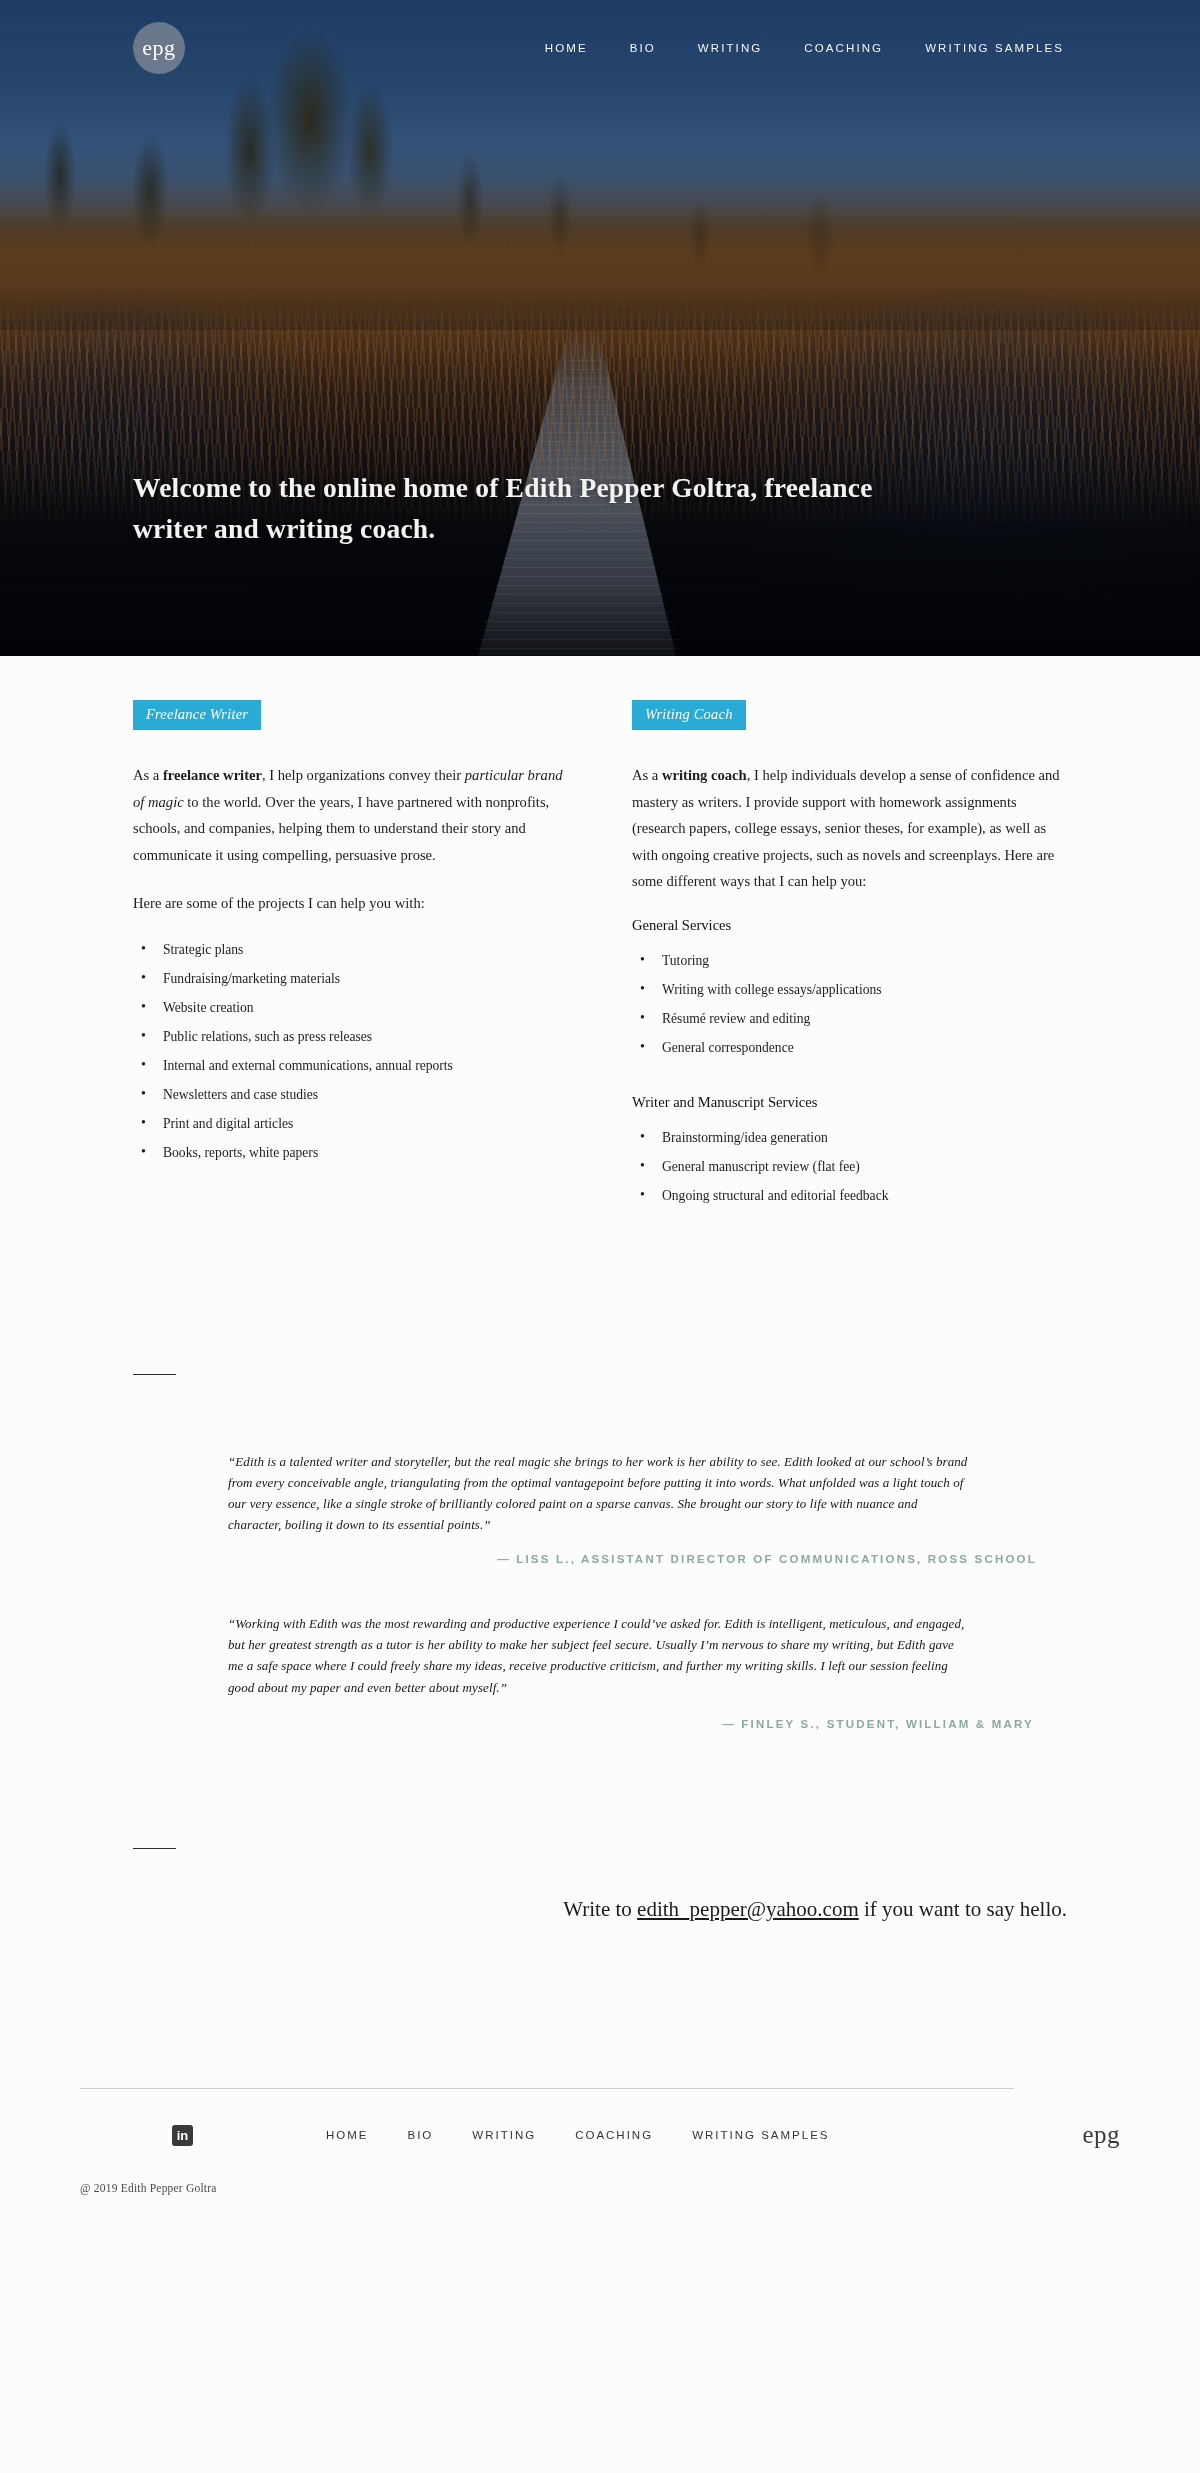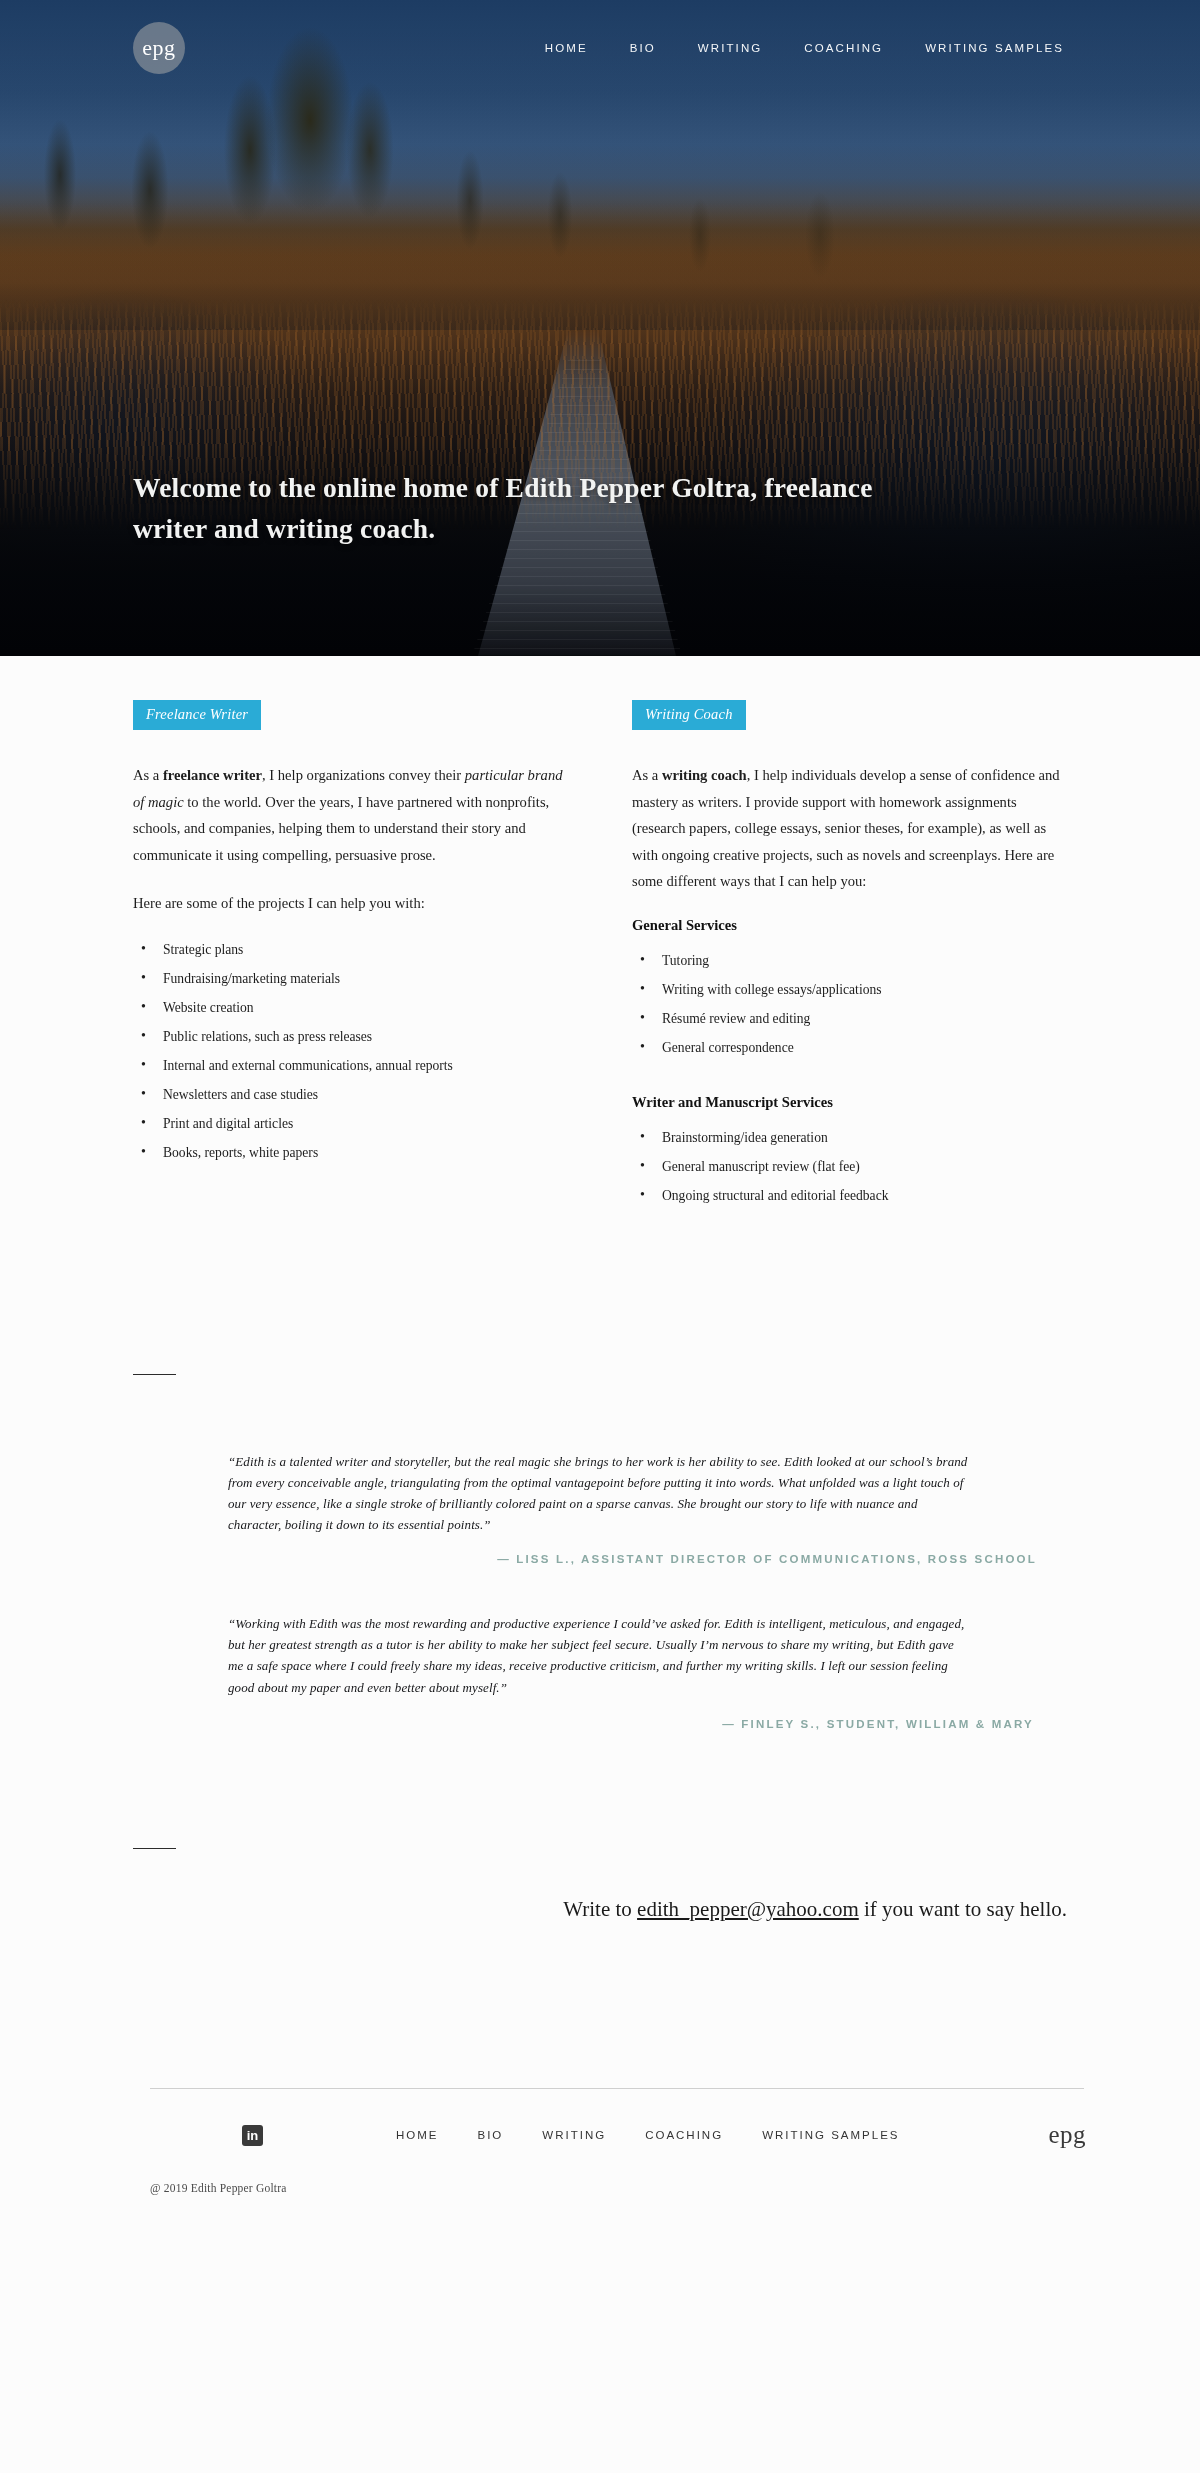--- a/index.html
+++ b/index.html
@@ -178,21 +178,21 @@
     font-size: 14.6px;
     line-height: 1.82;
     color: #1d1d1d;
     margin-bottom: 22px;
   }
   .col p em { font-style: italic; }
   .col p strong { font-weight: bold; }
 
   .col h4 {
     font-size: 14.6px;
-    font-weight: bold;
+    font-weight: normal;
     margin: 28px 0 16px 0;
     color: #111;
   }
   .col .first-h4 { margin-top: 20px; }
 
   .col ul {
     list-style: none;
     margin: 0 0 0 4px;
   }
   .col ul li {
@@ -258,22 +258,21 @@
   }
   .contact a {
     color: #1b1b1b;
     text-decoration: underline;
     text-underline-offset: 2px;
   }
 
   
   .footer {
     margin-top: 162px;
-    padding: 0 114px;
-    margin-left: 36px;
+    padding: 0 80px;
   }
   .footer-rule {
     height: 1px;
     background: #cfcfcf;
     width: 934px;
   }
   .footer-inner {
     display: flex;
     align-items: center;
     height: 92px;

